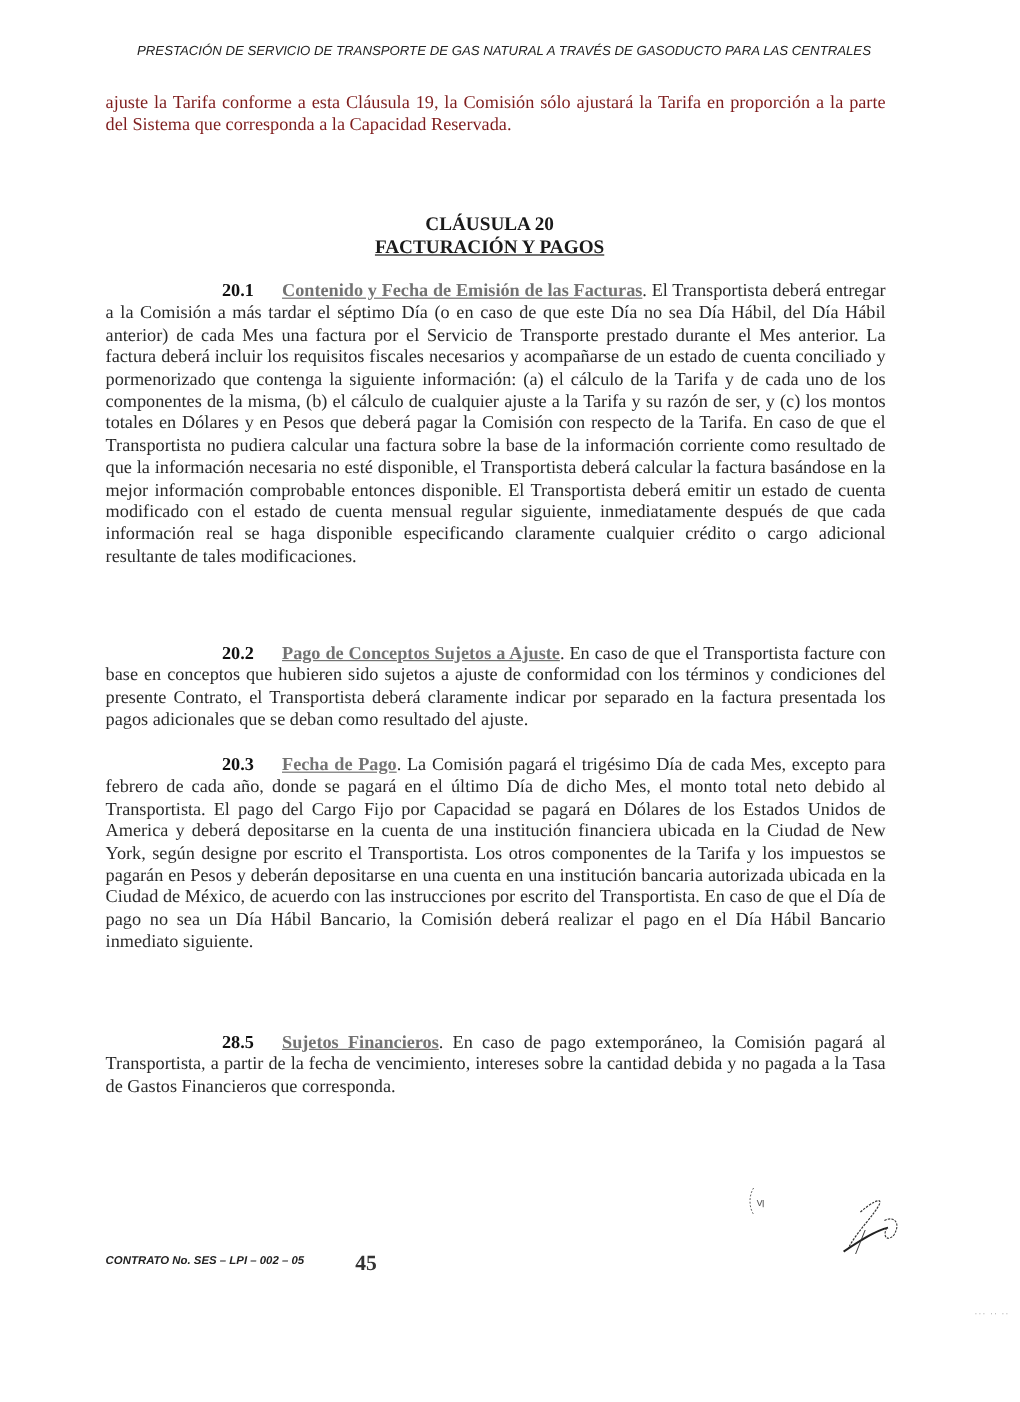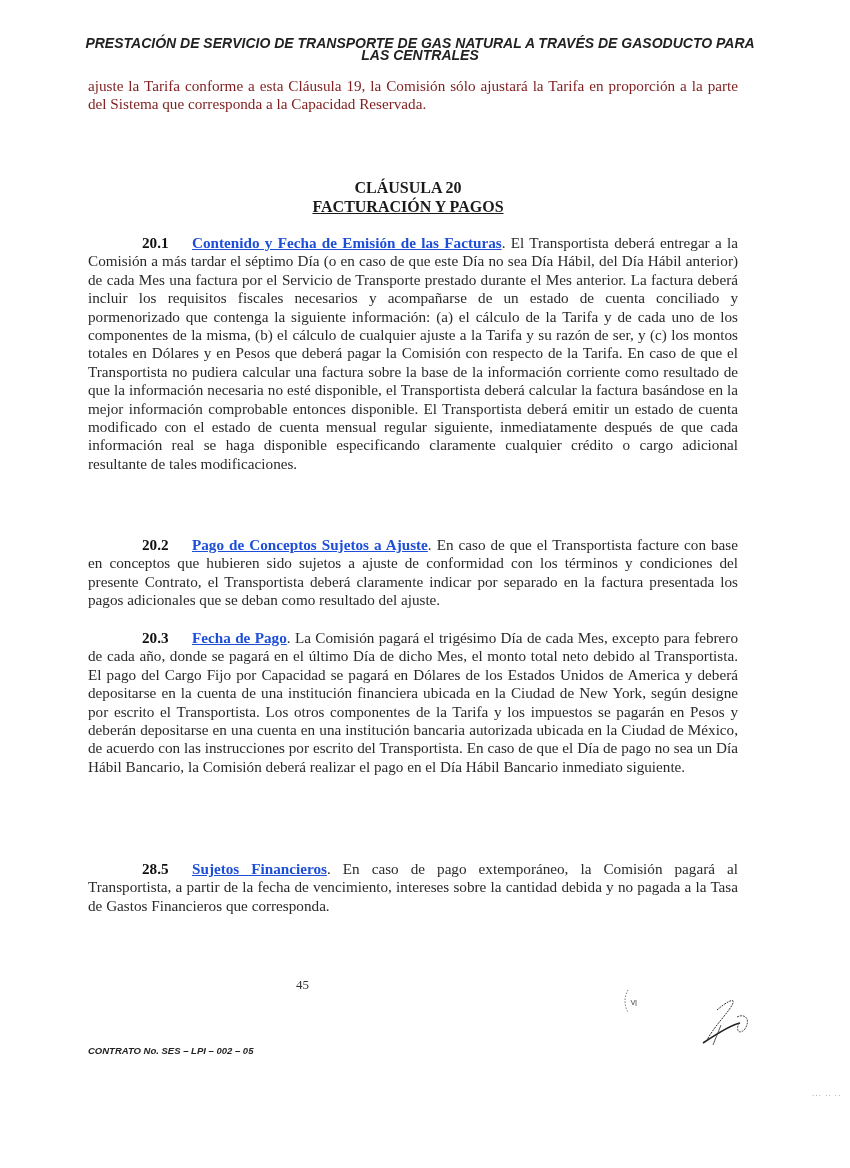--- a/index.html
+++ b/index.html
@@ -1,48 +1,48 @@
 <!DOCTYPE html>
 <html><head>
   <meta charset="utf-8">
   <style>
     html, body { margin: 0; padding: 0; background: #ffffff; }
     body { width: 850px; height: 1168px; position: relative; overflow: hidden; color: #111; }
     .header {
       position: absolute; top: 37px; left: 80px; width: 680px;
       text-align: center; font-family: "Liberation Sans", sans-serif;
-      font-style: italic; font-weight: bold; font-size: 14px; line-height: 12px; color: #222;
+      font-style: italic; font-weight: normal; font-size: 11px; line-height: 12px; color: #222;
     }
     .body-text {
       position: absolute; left: 88px; width: 650px;
       font-family: "Liberation Serif", serif; font-size: 15.2px; line-height: 18.4px;
       text-align: justify; color: #7f1d1d;
     }
     .p1 { top: 77px; }
     .clause-title {
       position: absolute; top: 178px; left: 68px; width: 680px; text-align: center;
       font-family: "Liberation Serif", serif; font-weight: bold; font-size: 16px; line-height: 19px; color: #1a1a1a;
     }
     .clause-title .sub { text-decoration: underline; font-family: Liberation Serif, serif; }
     .sec { position: absolute; left: 88px; width: 650px;
       font-family: "Liberation Serif", serif; font-size: 15.2px; line-height: 18.4px;
       text-align: justify; color: #2a2a2a; }
-    .sec .num { font-weight: bold; display: inline-block; margin-left: 54px; width: 50px; color: #111; }
-    .sec .heading { font-weight: bold; text-decoration: underline; color: #1d4ed8; }
+    .sec .num { font-weight: bold; display: inline-block; margin-left: 97px; width: 50px; color: #111; }
+    .sec .heading { font-weight: bold; text-decoration: underline; color: #737373; }
     .s1 { top: 234px; }
     .s2 { top: 536px; }
     .s3 { top: 629px; }
     .s4 { top: 860px; }
     .footer-left {
       position: absolute; top: 1022px; left: 88px;
       font-family: "Liberation Sans", sans-serif; font-style: italic; font-weight: bold; font-size: 9.5px; color: #222; margin-top: 23px;
     }
     .page-num {
-      position: absolute; top: 977px; left: 296px;
-      font-family: "Liberation Serif", serif; font-size: 13px; color: #333;
+      position: absolute; top: 1042px; left: 296px;
+      font-family: "Liberation Serif", serif; font-size: 18px; color: #333; font-weight: bold;
     }
     .initials { position: absolute; top: 988px; left: 620px; width: 30px; height: 30px; }
     .signature { position: absolute; top: 995px; left: 695px; width: 70px; height: 55px; }
     .scan-mark { position: absolute; top: 1092px; left: 812px; font-family: "Liberation Sans", sans-serif; font-size: 7px; color: #999; letter-spacing: 1px; }
   </style>
 </head>
 <body>
 
 <div class="header">
   <div>PRESTACIÓN DE SERVICIO DE TRANSPORTE DE GAS NATURAL A TRAVÉS DE GASODUCTO PARA LAS CENTRALES</div>

